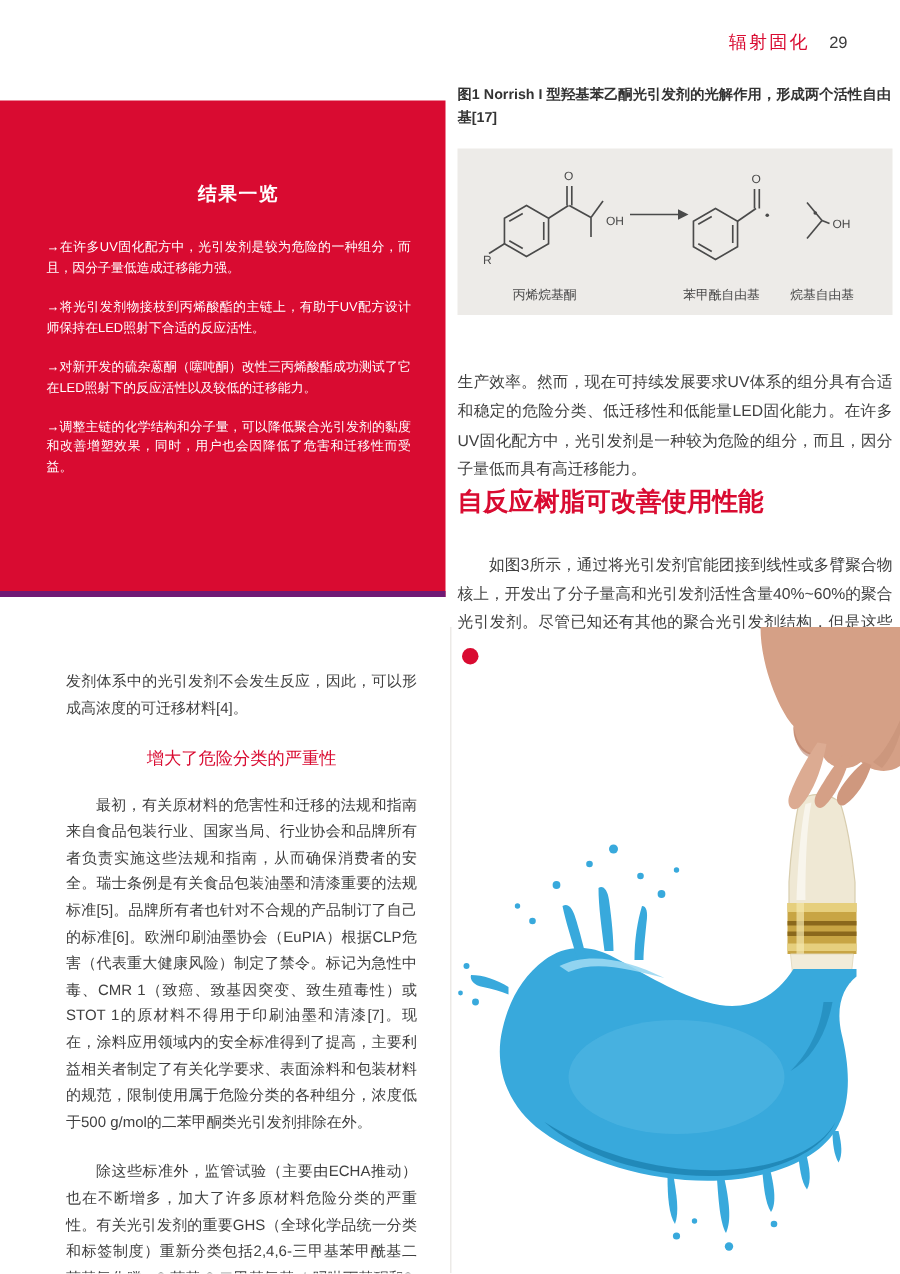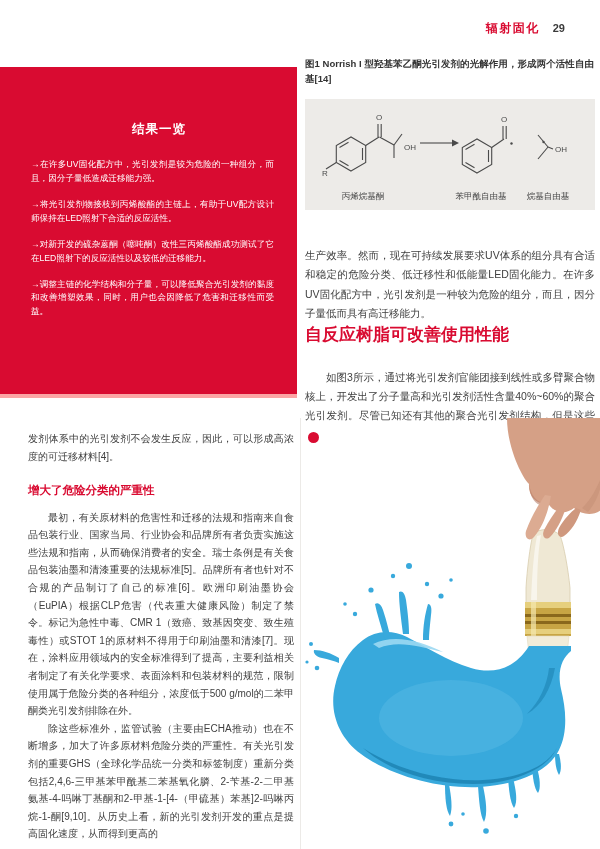--- a/index.html
+++ b/index.html
@@ -1,45 +1,45 @@
 <!DOCTYPE html>
 <html><head>
 <meta charset="utf-8">
 <style>
   html,body{margin:0;padding:0;background:#fff;}
   .page{position:relative;width:600px;height:849px;background:#ffffff;overflow:hidden;
         font-family:"Liberation Sans","DejaVu Sans",sans-serif;color:#404040;}
 
   
   .header{position:absolute;top:20px;right:35px;display:flex;align-items:baseline;gap:13px;}
-  .header .sec{color:#d90b31;font-weight:bold;font-size:12px;letter-spacing:1.5px;}
-  .header .pno{color:#3a3a3a;font-weight:bold;font-size:11px;}
+  .header .sec{color:#d90b31;font-weight:normal;font-size:12px;letter-spacing:1.5px;}
+  .header .pno{color:#3a3a3a;font-weight:normal;font-size:11px;}
 
   
   .results{position:absolute;left:0;top:67px;width:297px;height:331px;background:#d90b31;
-           border-bottom:4px solid #fca5a5;box-sizing:border-box;padding:54px 10px 0 31px;color:#fff;}
+           border-bottom:4px solid #701a75;box-sizing:border-box;padding:54px 10px 0 31px;color:#fff;}
   .results h2{margin:0 0 20px 0;font-size:12.5px;font-weight:bold;text-align:center;letter-spacing:1px;}
   .results p{margin:0 13px 12px 0;font-size:8.6px;line-height:1.62;text-align:justify;}
 
   
   .fig-caption{position:absolute;left:305px;top:57px;width:289px;font-size:9.5px;font-weight:bold;
                color:#333;line-height:1.55;text-align:justify;}
   .fig-box{position:absolute;left:305px;top:99px;width:290px;height:111px;background:#edebe8;}
   .rc-para1{position:absolute;left:305px;top:228px;width:290px;font-size:10.5px;line-height:19.4px;text-align:justify;margin-top:18px;}
   .rc-head{position:absolute;left:305px;top:323px;width:290px;color:#d90b31;font-size:17px;font-weight:bold;}
   .rc-para2{position:absolute;left:305px;top:357px;width:290px;font-size:10.5px;line-height:19.4px;text-align:justify;}
   .indent{text-indent:2em;}
   .cicon{display:inline-flex;align-items:center;justify-content:center;width:11px;height:11px;
          border-radius:50%;background:#d90b31;color:#fff;font-size:7px;font-weight:bold;
          vertical-align:-1px;margin-left:3px;line-height:1;}
 
   
   .lc{position:absolute;left:28px;top:430px;width:266px;font-size:10px;line-height:17.6px;text-align:justify;}
-  .lc p{margin:0;}
-  .lc .head{color:#d90b31;font-size:11.5px;font-weight:bold;line-height:1;margin:20px 0 12px 0;text-align:left;}
+  .lc p{margin:16px;}
+  .lc .head{color:#d90b31;font-size:11.5px;font-weight:normal;line-height:1;margin:20px 0 12px 0;text-align:center;}
 
   
   .art{position:absolute;left:300px;top:418px;width:300px;height:431px;border-left:1px solid #eceae7;}
   svg text{font-family:"Liberation Sans","DejaVu Sans",sans-serif;}
 </style>
 </head>
 <body>
 
 <div class="page">
 
@@ -49,21 +49,21 @@
   </div>
 
   <div class="results">
     <h2>结果一览</h2>
     <p>→在许多UV固化配方中，光引发剂是较为危险的一种组分，而且，因分子量低造成迁移能力强。</p>
     <p>→将光引发剂物接枝到丙烯酸酯的主链上，有助于UV配方设计师保持在LED照射下合适的反应活性。</p>
     <p>→对新开发的硫杂蒽酮（噻吨酮）改性三丙烯酸酯成功测试了它在LED照射下的反应活性以及较低的迁移能力。</p>
     <p>→调整主链的化学结构和分子量，可以降低聚合光引发剂的黏度和改善增塑效果，同时，用户也会因降低了危害和迁移性而受益。</p>
   </div>
 
-  <div class="fig-caption">图1 Norrish I 型羟基苯乙酮光引发剂的光解作用，形成两个活性自由基[14]</div>
+  <div class="fig-caption">图1 Norrish I 型羟基苯乙酮光引发剂的光解作用，形成两个活性自由基[17]</div>
   <div class="fig-box">
     <svg width="290" height="111" viewBox="0 0 290 111">
       <g stroke="#4a4a4a" stroke-width="1.1" fill="none">
 
         <polygon points="46,72 60.7,63.5 60.7,46.5 46,38 31.3,46.5 31.3,63.5"></polygon>
         <line x1="34.5" y1="48.5" x2="43.5" y2="43.3"></line>
         <line x1="57.5" y1="49" x2="57.5" y2="61"></line>
         <line x1="43.5" y1="66.7" x2="34.5" y2="61.5"></line>
         <line x1="31.3" y1="63.5" x2="21" y2="70"></line>
         <line x1="60.7" y1="46.5" x2="74" y2="38"></line>

